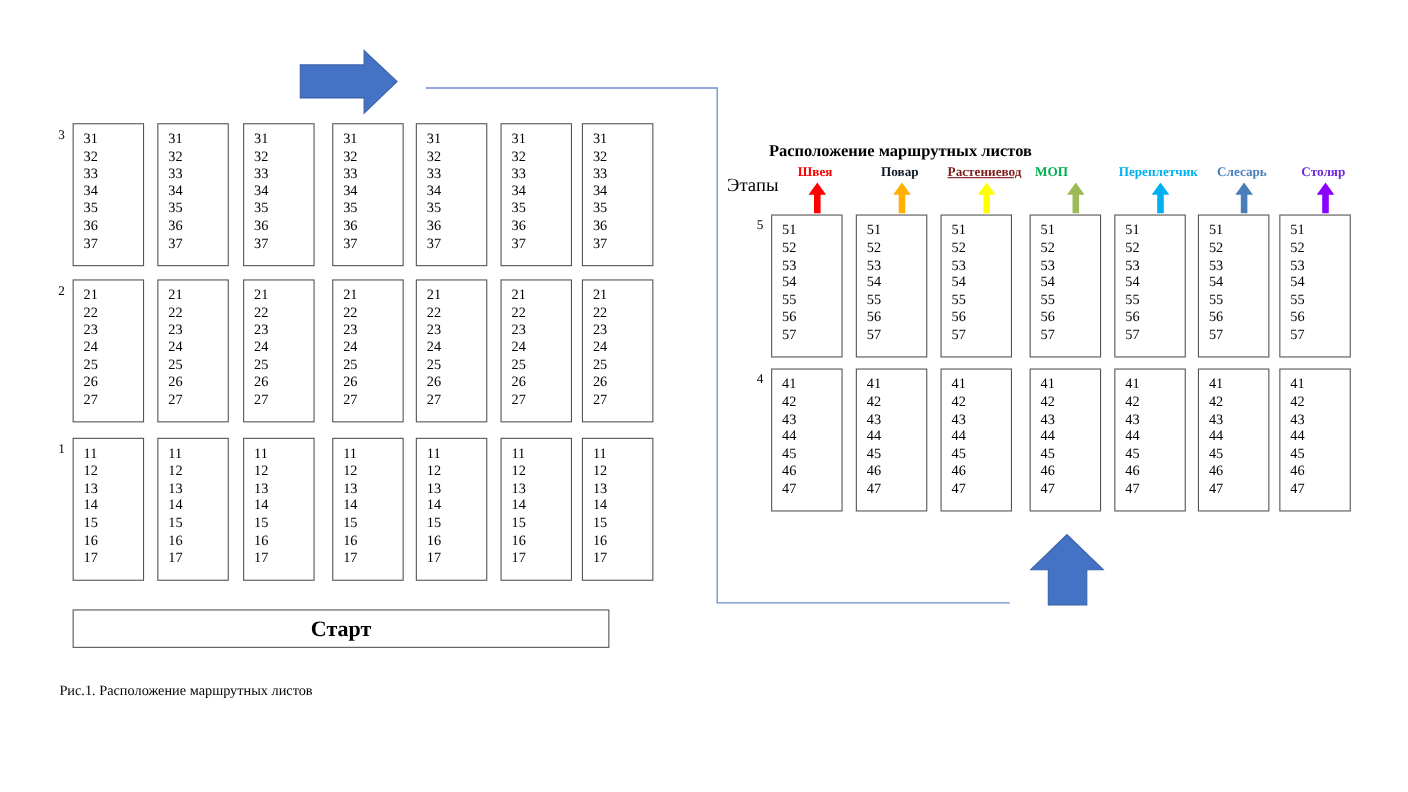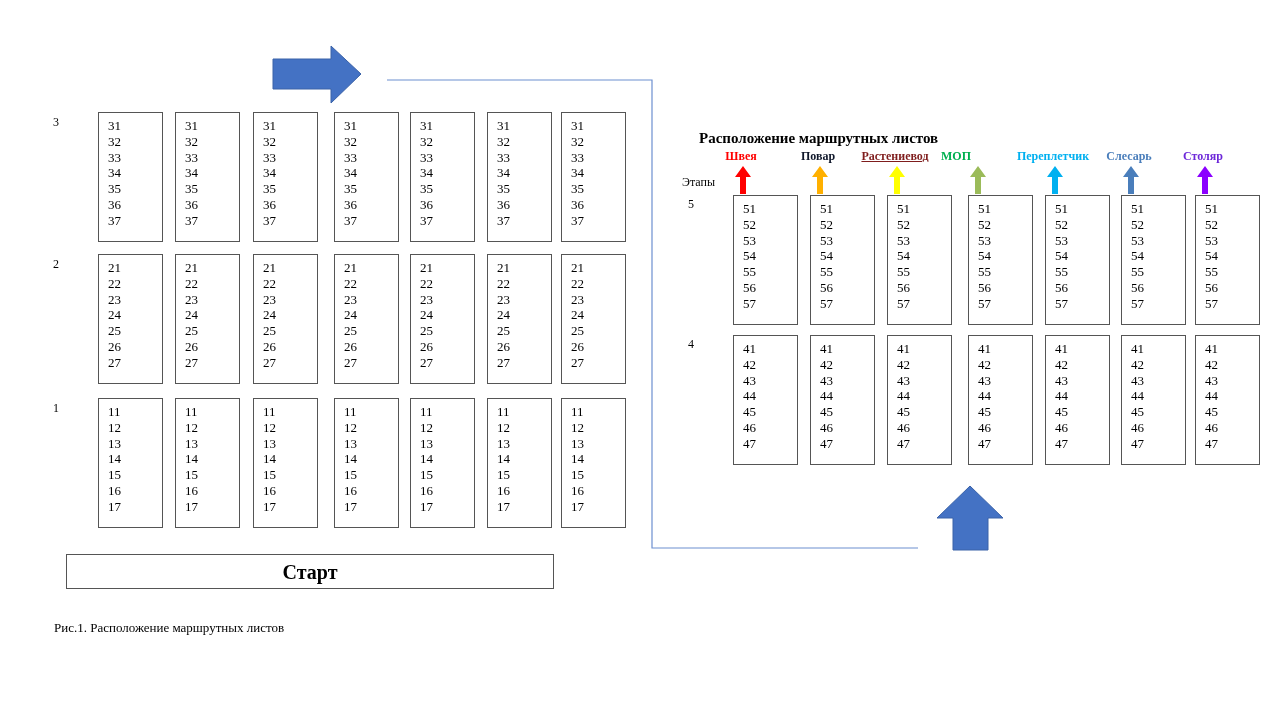--- a/index.html
+++ b/index.html
@@ -1,24 +1,24 @@
 <!DOCTYPE html>
 <html><head>
 <meta charset="utf-8">
 <style>
   html,body{margin:0;padding:0;background:#fff;}
   body{width:1280px;height:720px;position:relative;overflow:hidden;font-family:"Liberation Serif",serif;color:#000;}
-  .box{position:absolute;border:1px solid #555;background:#fff;box-sizing:border-box;margin-left:32px;}
+  .box{position:absolute;border:1px solid #555;background:#fff;box-sizing:border-box;}
   .box .nums{position:absolute;left:9px;top:5px;font-size:13px;line-height:15.8px;}
   .rowlabel{position:absolute;font-size:12px;}
   .abs{position:absolute;}
   .start{position:absolute;left:66px;top:554px;width:488px;height:35px;border:1px solid #555;box-sizing:border-box;text-align:center;font-weight:bold;font-size:20px;line-height:34px;}
   .caption{position:absolute;left:54px;top:588px;font-size:13px;margin-top:32px;}
   .title2{position:absolute;left:699px;top:130px;font-weight:bold;font-size:15px;}
-  .etapy{position:absolute;left:661px;top:175px;font-size:12px;margin-left:21px;}
+  .etapy{position:absolute;left:661px;top:159px;font-size:17px;}
   .prof{position:absolute;top:149px;font-weight:bold;font-size:12px;white-space:nowrap;transform:translateX(-50%);}
   .parrow{position:absolute;top:166px;width:16px;height:28px;transform:translateX(-50%);}
 </style>
 </head>
 <body>
 
 <svg class="abs" style="left:0;top:0;" width="1280" height="720">
   <polygon points="273,59 331,59 331,46 361,74 331,103 331,89 273,89" fill="#4472c4" stroke="#3a62a8" stroke-width="1"></polygon>
   <polyline points="387,80 652,80 652,548 918,548" fill="none" stroke="#6d8fd0" stroke-width="1.2"></polyline>
   <polygon points="970,486 1003,518 988,518 988,550 953,550 953,518 937,518" fill="#4472c4" stroke="#3a62a8" stroke-width="1"></polygon>

